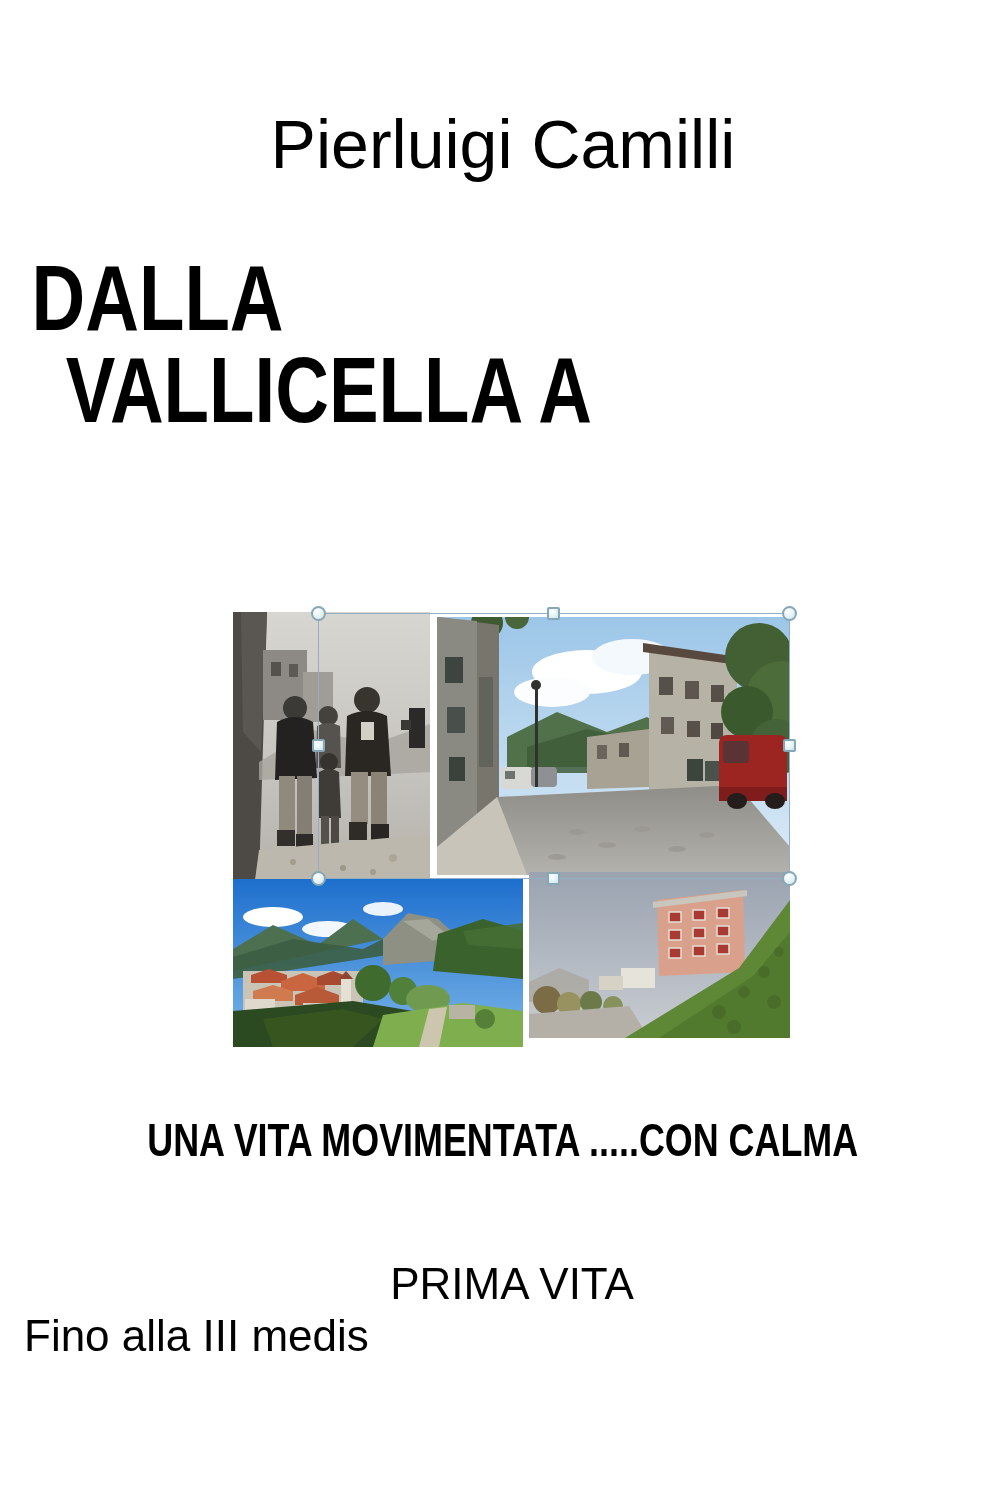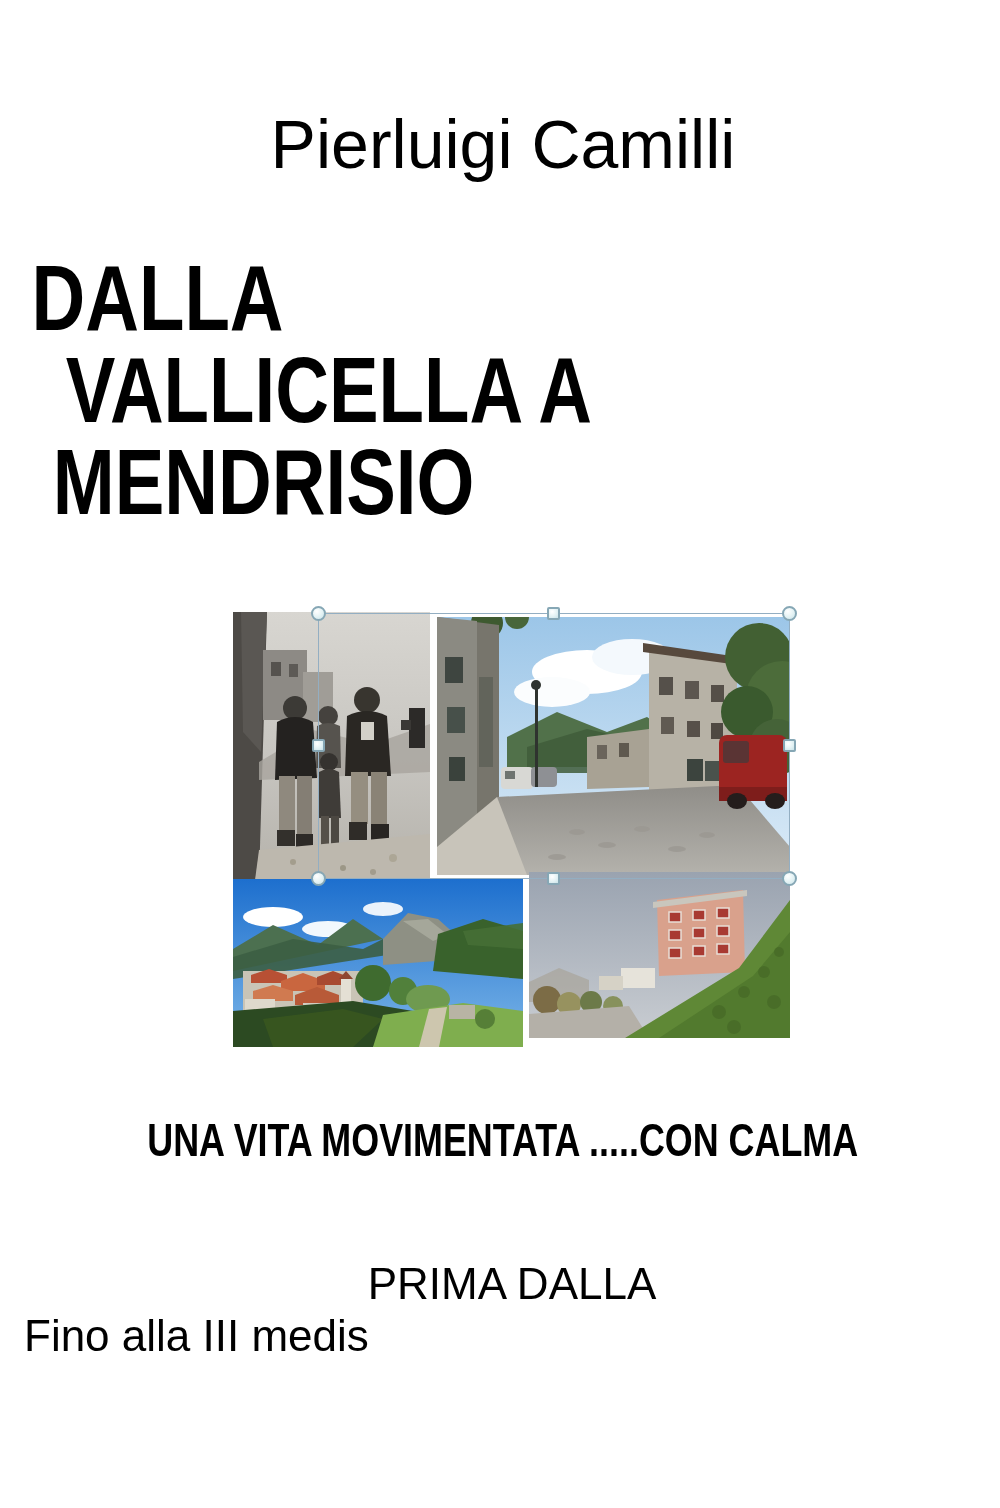--- a/index.html
+++ b/index.html
@@ -73,21 +73,20 @@
   .h-mr{right:-7px;top:50%;margin-top:-7px;}
 </style>
 </head>
 <body>
 
 <div class="abs author">Pierluigi Camilli</div>
 
 <div class="abs title">
   <span class="tline"><span>DALLA</span></span>
   <span class="tline"><span>VALLICELLA A</span></span>
-  <span class="tline"><span>MENDRISIO</span></span>
 </div>
 
 <div class="abs collage">
 
   <span class="photo ph-bw">
     <svg viewBox="0 0 197 268" preserveAspectRatio="none">
       <defs>
         <linearGradient id="bwsky" x1="0" y1="0" x2="0" y2="1">
           <stop offset="0" stop-color="#d8d6d1"></stop>
             <stop offset="0.55" stop-color="#c7c5c0"></stop>
@@ -330,14 +329,14 @@
   <span class="handle h-square h-tm"></span>
   <span class="handle h-square h-bm"></span>
   <span class="handle h-square h-ml"></span>
   <span class="handle h-square h-mr"></span>
 </div>
 
 <div class="abs subtitle">
   <span>UNA VITA MOVIMENTATA .....CON CALMA</span>
 </div>
 
-<div class="abs part1">PRIMA DALLA</div>
+<div class="abs part1">PRIMA VITA</div>
 <div class="abs part2">Fino alla III medis</div>
 
 </body></html>

